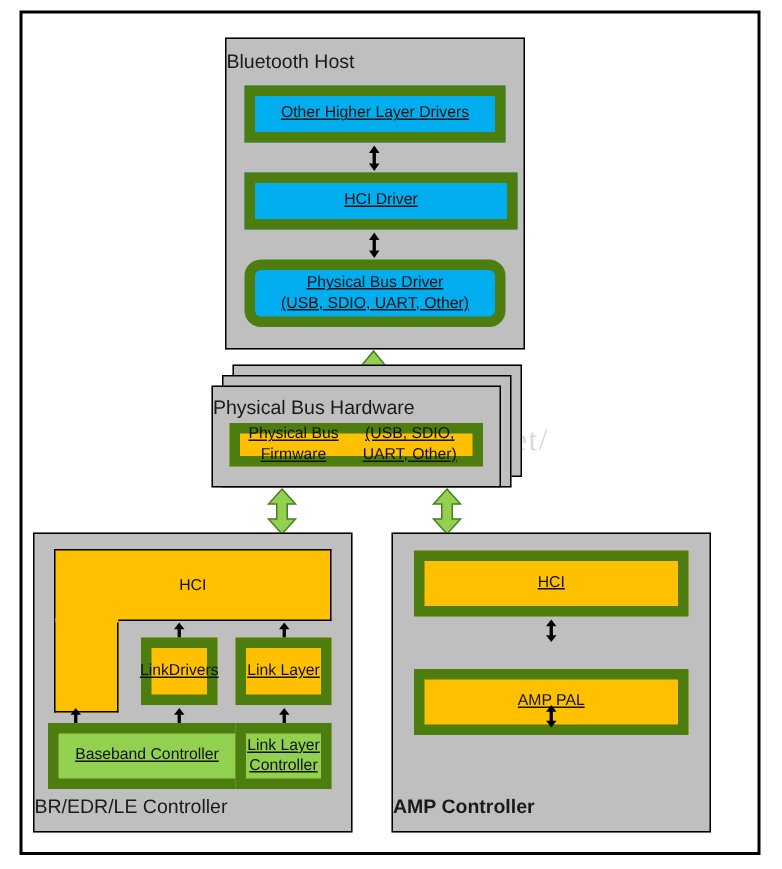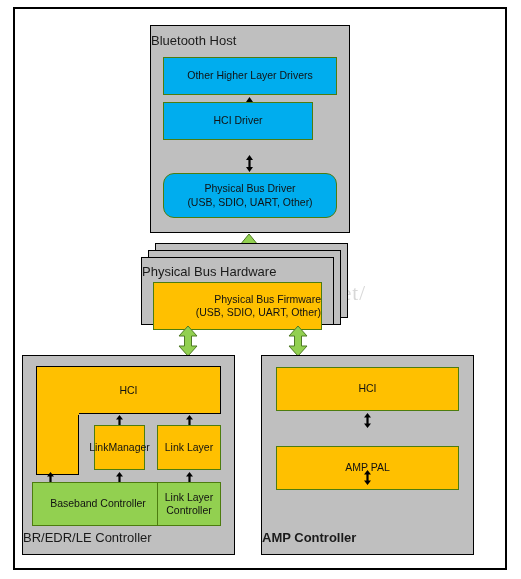--- a/index.html
+++ b/index.html
@@ -46,29 +46,30 @@
     position: absolute;
     left: 0;
     width: 100%;
     text-align: left;
     font-size: 13px;
     color: #1a1a1a;
     white-space: nowrap;
   }
   .box {
     position: absolute;
-    border: 1px solid #4d7c0f;
+    border: 7px solid #4d7c0f;
     box-sizing: border-box;
     display: flex;
     align-items: center;
     justify-content: center;
     text-align: center;
     font-size: 10.5px;
     color: #111111;
     line-height: 1.25;
+    text-decoration: underline;
   }
   .box.blue   { background: #00adee; }
   .box.orange { background: #ffc000; }
   .box.green  { background: #92d050; }
   .box .lbl { display: block; }
 
   
   .hci-l {
     position: absolute;
     background: #ffc000;
@@ -111,21 +112,21 @@
   </div>
 
   <div class="box blue" style="left:163px; top:57px; width:174px; height:38px;">
     <span class="lbl">Other Higher Layer Drivers</span>
   </div>
 
   <svg class="darrow" style="left:245px; top:96px; height:19px;" viewBox="0 0 9 19">
     <path d="M4.5 1 L8 6 L5.6 6 L5.6 13 L8 13 L4.5 18 L1 13 L3.4 13 L3.4 6 L1 6 Z" fill="#000"></path>
   </svg>
 
-  <div class="box blue" style="left:163px; top:102px; width:150px; height:38px;">
+  <div class="box blue" style="left:163px; top:115px; width:182px; height:38px;">
     <span class="lbl">HCI Driver</span>
   </div>
 
   <svg class="darrow" style="left:245px; top:154px; height:19px;" viewBox="0 0 9 19">
     <path d="M4.5 1 L8 6 L5.6 6 L5.6 13 L8 13 L4.5 18 L1 13 L3.4 13 L3.4 6 L1 6 Z" fill="#000"></path>
   </svg>
 
   <div class="box blue" style="left:163px; top:173px; width:174px; height:45px; flex-direction:column;border-radius:11px;">
     <span class="lbl">Physical Bus Driver</span>
     <span class="lbl">(USB, SDIO, UART, Other)</span>
@@ -134,21 +135,21 @@
   <svg class="garrow" style="left:238px; top:233px; width:22px; height:36px;" viewBox="0 0 22 36">
     <path d="M11 1 L20 12 L14.5 12 L14.5 24 L20 24 L11 35 L2 24 L7.5 24 L7.5 12 L2 12 Z" fill="#92d050" stroke="#4f7a24" stroke-width="1"></path>
   </svg>
 
   <div class="stack-card" style="left:155px; top:243px; width:193px; height:75px;"></div>
   <div class="stack-card" style="left:148px; top:250px; width:193px; height:75px;"></div>
   <div class="panel" style="left:141px; top:257px; width:193px; height:68px;">
     <div class="panel-title" style="top:6px;">Physical Bus Hardware</div>
   </div>
 
-  <div class="box orange" style="left:153px; top:282px; width:169px; height:48px; flex-direction:column;align-items:flex-end;">
+  <div class="box orange" style="left:153px; top:282px; width:169px; height:29px; flex-direction:row;">
     <span class="lbl">Physical Bus Firmware</span>
     <span class="lbl">(USB, SDIO, UART, Other)</span>
   </div>
 
   <svg class="garrow" style="left:177px; top:325px; width:22px; height:32px;" viewBox="0 0 22 32">
     <path d="M11 1 L20 11 L14.5 11 L14.5 21 L20 21 L11 31 L2 21 L7.5 21 L7.5 11 L2 11 Z" fill="#92d050" stroke="#4f7a24" stroke-width="1"></path>
   </svg>
   <svg class="garrow" style="left:287px; top:325px; width:22px; height:32px;" viewBox="0 0 22 32">
     <path d="M11 1 L20 11 L14.5 11 L14.5 21 L20 21 L11 31 L2 21 L7.5 21 L7.5 11 L2 11 Z" fill="#92d050" stroke="#4f7a24" stroke-width="1"></path>
   </svg>
@@ -169,21 +170,21 @@
 
   <svg class="darrow" style="left:115px; top:414px; height:17px;" viewBox="0 0 9 17">
     <path d="M4.5 1 L8 5.5 L5.6 5.5 L5.6 11.5 L8 11.5 L4.5 16 L1 11.5 L3.4 11.5 L3.4 5.5 L1 5.5 Z" fill="#000"></path>
   </svg>
   <svg class="darrow" style="left:185px; top:414px; height:17px;" viewBox="0 0 9 17">
     <path d="M4.5 1 L8 5.5 L5.6 5.5 L5.6 11.5 L8 11.5 L4.5 16 L1 11.5 L3.4 11.5 L3.4 5.5 L1 5.5 Z" fill="#000"></path>
   </svg>
 
   <div class="box orange" style="left:94px; top:425px; width:51px; height:45px; flex-direction:row;">
     <span class="lbl">Link</span>
-    <span class="lbl">Manager</span>
+    <span class="lbl">Drivers</span>
   </div>
 
   <div class="box orange" style="left:157px; top:425px; width:64px; height:45px;">
     <span class="lbl">Link Layer</span>
   </div>
 
   <svg class="darrow" style="left:46px; top:471px; height:17px;" viewBox="0 0 9 17">
     <path d="M4.5 1 L8 5.5 L5.6 5.5 L5.6 11.5 L8 11.5 L4.5 16 L1 11.5 L3.4 11.5 L3.4 5.5 L1 5.5 Z" fill="#000"></path>
   </svg>
   <svg class="darrow" style="left:115px; top:471px; height:17px;" viewBox="0 0 9 17">

